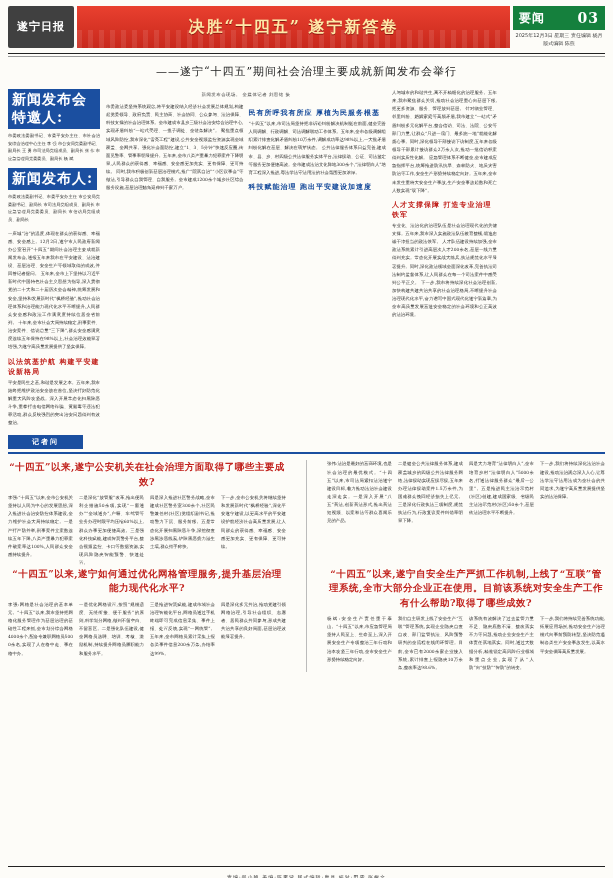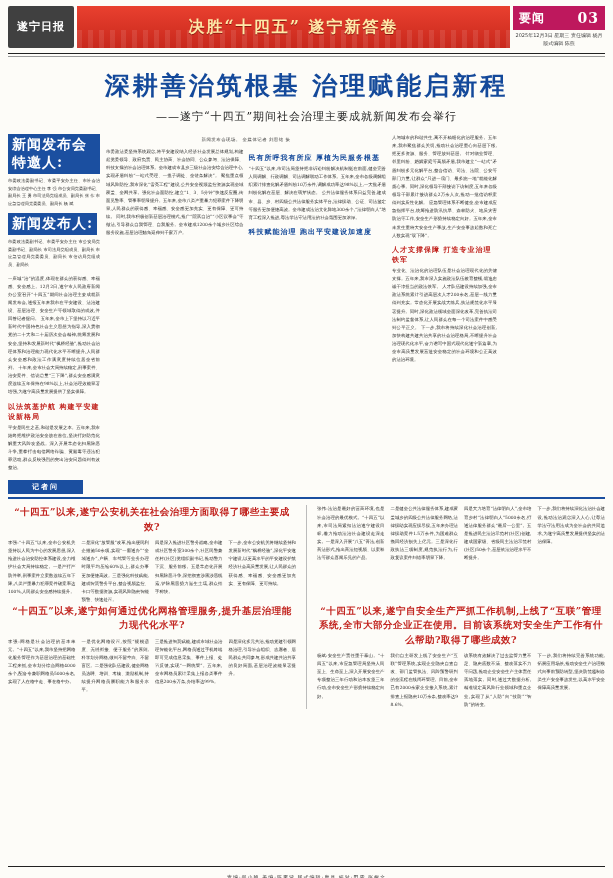--- a/index.html
+++ b/index.html
@@ -63,21 +63,21 @@
     white-space:nowrap;
   }
   .head-right{
     width:92px;
     margin-left:3px;
     display:flex;
     flex-direction:column;
   }
   .head-right .sec{
     height:24px;
-    background:#be185d;
+    background:#15803d;
     color:#fff;
     display:flex;
     align-items:center;
     justify-content:space-between;
     padding:0 6px;
     box-sizing:border-box;
     font-family:"DejaVu Serif", serif;
     font-size:12px;
     font-weight:bold;
     letter-spacing:1px;
@@ -204,21 +204,21 @@
   .qa-rule{height:2px;background:#1b4fa0;margin:3px 8px 0 8px;}
   .qa-q{
     text-align:center;
     font-family:"DejaVu Serif", serif;
     font-weight:bold;font-size:9.5px;color:#c2241f;letter-spacing:.5px;
     line-height:1.5;
     margin-bottom:5px;
   }
   .qa-cols{display:flex;gap:6px;}
   .qa-cols > div{flex:1;}
-  .half{display:flex;gap:10px;margin:6px 8px 0 8px;}
+  .half{display:flex;gap:20px;margin:6px 8px 0 8px;}
   .half > .hcol{flex:1;}
   .vsep{width:1px;background:#bbb;}
 
   .footer{
     position:absolute;left:0;right:0;bottom:4px;
     text-align:center;font-size:5px;color:#333;
     font-family:"DejaVu Serif", serif;letter-spacing:1px;
   }
   .footrule{height:1px;background:#222;margin:0 8px 3px 8px;}
 </style>
@@ -241,21 +241,20 @@
       </div>
       <div class="dateline">2025年12月3日 星期三
 责任编辑 杨月 版式编辑 陈燕</div>
     </div>
   </div>
 
   <div class="rule"></div>
   <div class="rule thin"></div>
 
   
-  <div class="headline">深耕善治筑根基  治理赋能启新程</div>
   <div class="subhead">——遂宁“十四五”期间社会治理主要成就新闻发布会举行</div>
 
   
   <div class="topzone">
 
     <div class="col-left">
       <div class="boxhead">新闻发布会特邀人:</div>
       <div class="tinytext dense">市委政法委副书记、市委平安办主任、市社会治安综合治理中心主任 李  强
 市公安局党委副书记、副局长 王  勇
 市司法局党组成员、副局长 张  伟

